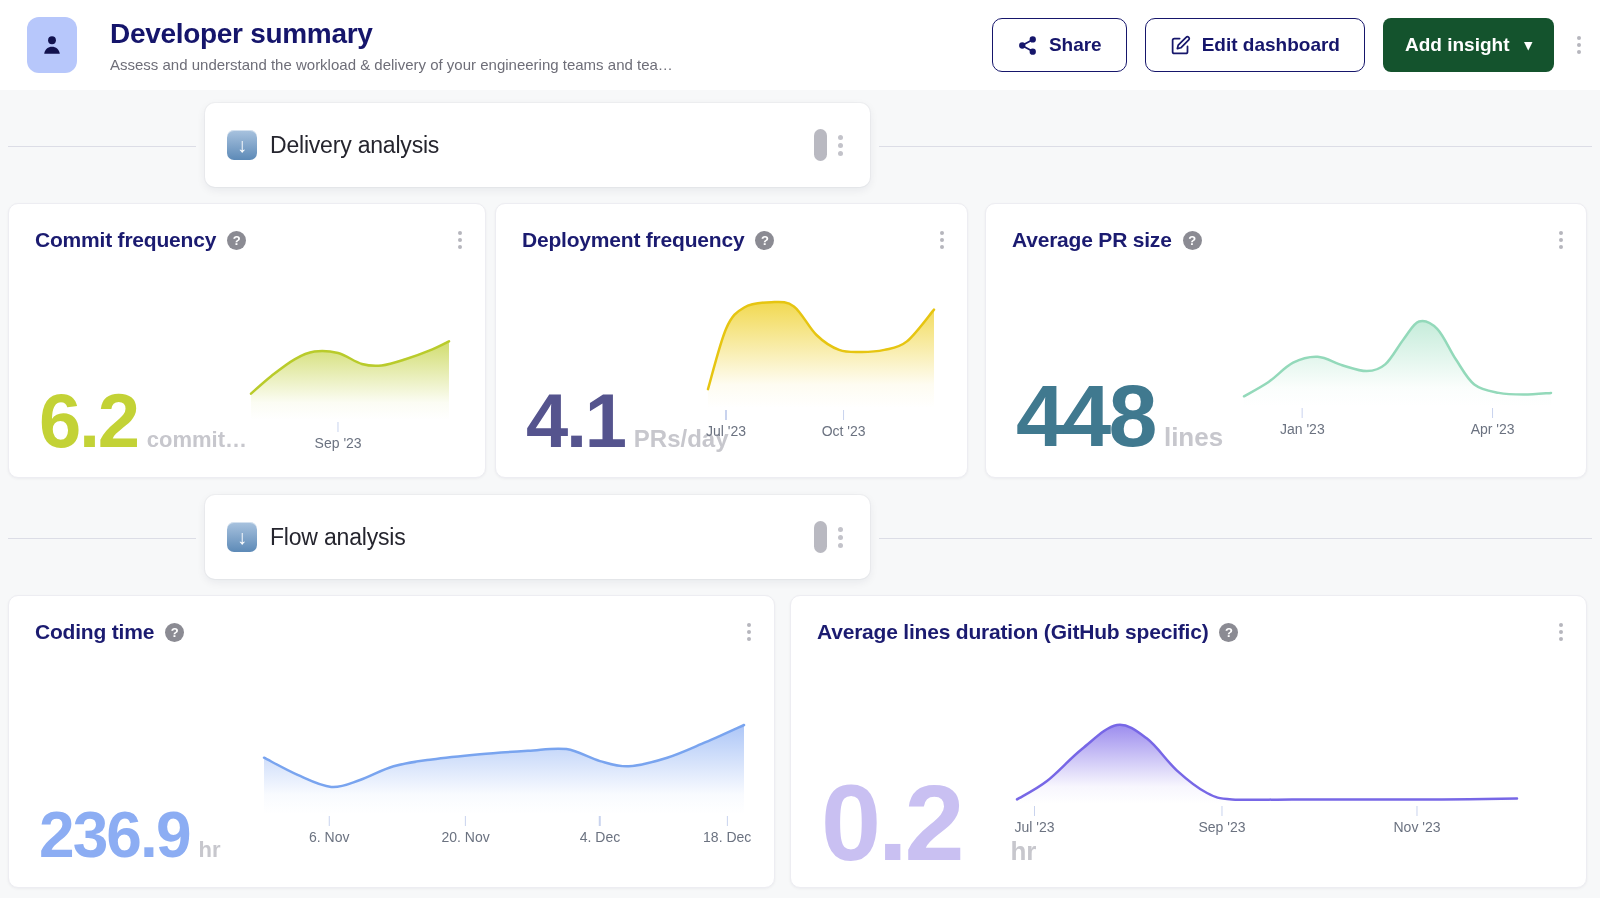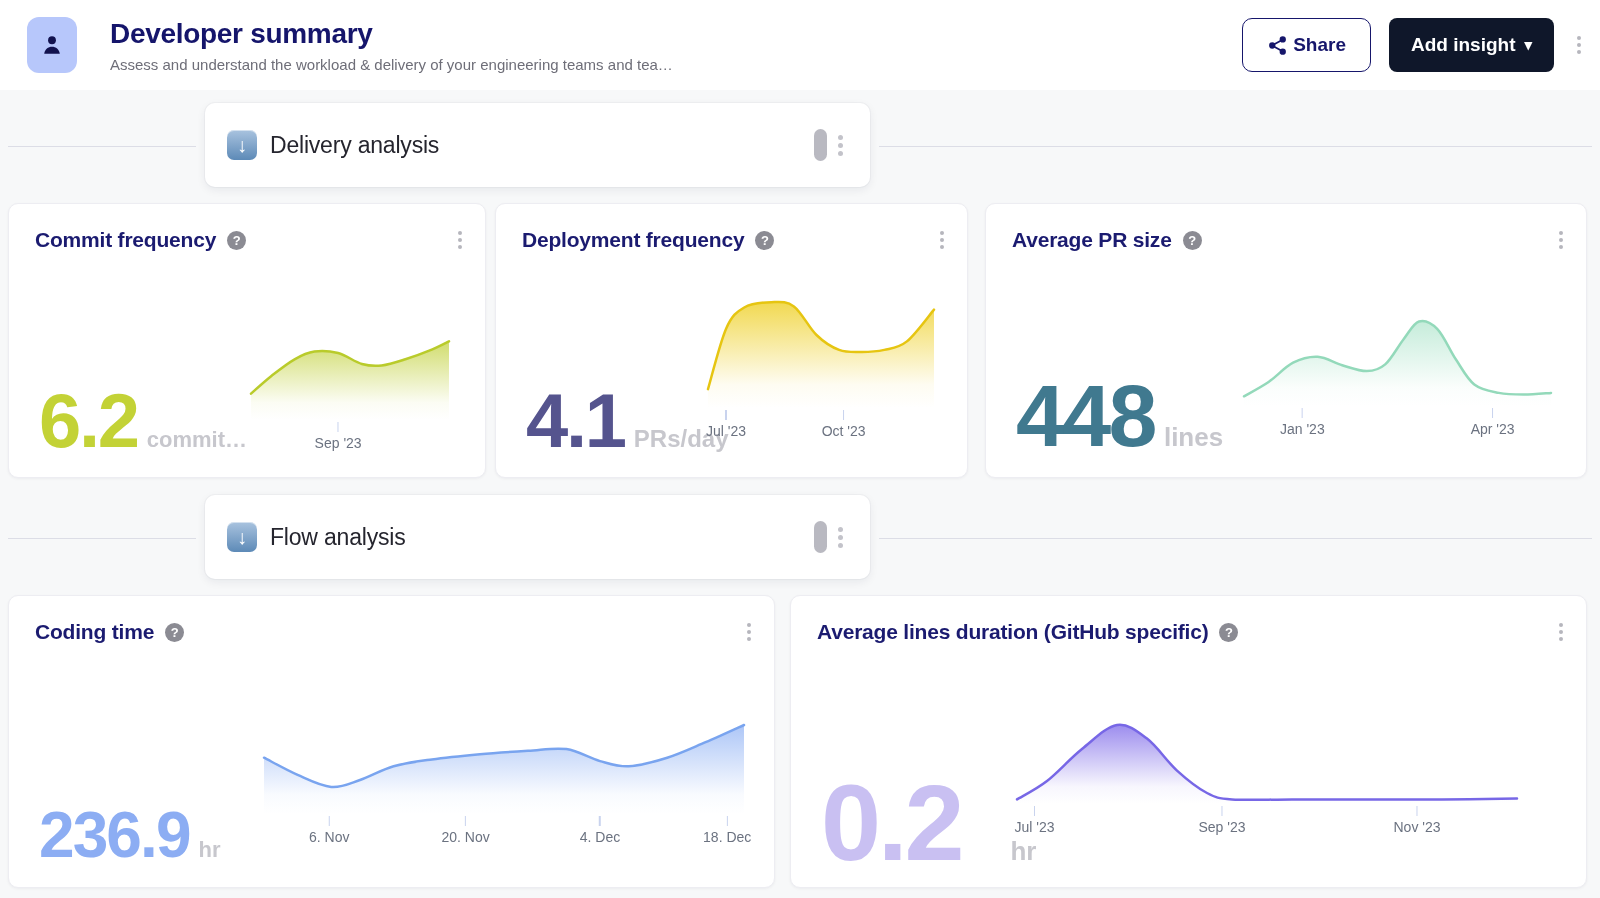--- a/index.html
+++ b/index.html
@@ -10,24 +10,24 @@
   
   .topbar { position:absolute; top:0; left:0; width:1600px; height:90px; background:#fff;
             display:flex; align-items:center; padding:0 14px 0 27px; }
   .avatar { width:50px; height:56px; border-radius:12px; background:#b7c7fb;
             display:flex; align-items:center; justify-content:center; flex:0 0 auto; }
   .avatar svg { width:26px; height:26px; }
   .title-block { margin-left:33px; min-width:0; }
   .page-title { font-size:28px; font-weight:bold; color:#15156b; letter-spacing:-0.3px; }
   .page-subtitle { font-size:15px; color:#6e6e78; margin-top:6px; white-space:nowrap; }
   .topbar-actions { margin-left:auto; display:flex; align-items:center; gap:18px; }
-  .btn { height:54px; border-radius:10px; display:flex; align-items:center; gap:5px;
+  .btn { height:54px; border-radius:10px; display:flex; align-items:center; gap:11px;
          font-size:19px; font-weight:bold; cursor:pointer; white-space:nowrap; }
   .btn-outline { border:1.5px solid #16166b; background:#fff; color:#16166b; padding:0 24px; }
-  .btn-primary { background:#0f172a; color:#fff; border:none; padding:0 22px; border-radius:8px; }
+  .btn-primary { background:#14532d; color:#fff; border:none; padding:0 22px; border-radius:8px; }
   .btn-primary .caret { font-size:15px; margin-left:4px; color:#fff; }
   .btn svg { width:21px; height:21px; flex:0 0 auto; }
 
   
   .kebab { display:flex; flex-direction:column; align-items:center; gap:3px; padding:5px; cursor:pointer; }
   .kebab i { width:4px; height:4px; border-radius:50%; background:#b6b6bd; display:block; }
   .kebab.big i { width:5px; height:5px; background:#c3c3ca; }
 
   
   .divider { position:absolute; height:1px; background:#dcdde6; }
@@ -101,20 +101,27 @@
     <div class="topbar-actions">
       <button class="btn btn-outline">
         <svg viewBox="0 0 24 24" fill="#16166b" stroke="#16166b" stroke-width="2">
           <circle cx="18" cy="5" r="2.6"></circle>
             <circle cx="6" cy="12" r="2.6"></circle>
             <circle cx="18" cy="19" r="2.6"></circle>
           <path d="M8.3 10.7l7.4-4.2M8.3 13.3l7.4 4.2" fill="none"></path>
         </svg>
         <span>Share</span>
       </button>
+      <button class="btn btn-outline">
+        <svg viewBox="0 0 24 24" fill="none" stroke="#16166b" stroke-width="2" stroke-linecap="round" stroke-linejoin="round">
+          <path d="M20 13v6a2 2 0 0 1-2 2H5a2 2 0 0 1-2-2V6a2 2 0 0 1 2-2h6"></path>
+          <path d="M18.4 2.6a2.1 2.1 0 0 1 3 3L12.4 14.6l-4 1 1-4z"></path>
+        </svg>
+        <span>Edit dashboard</span>
+      </button>
       <button class="btn btn-primary">
         <span>Add insight</span>
         <span class="caret">▾</span>
       </button>
       <span class="kebab">
           <i></i>
           <i></i>
           <i></i>
         </span>
     </div>

